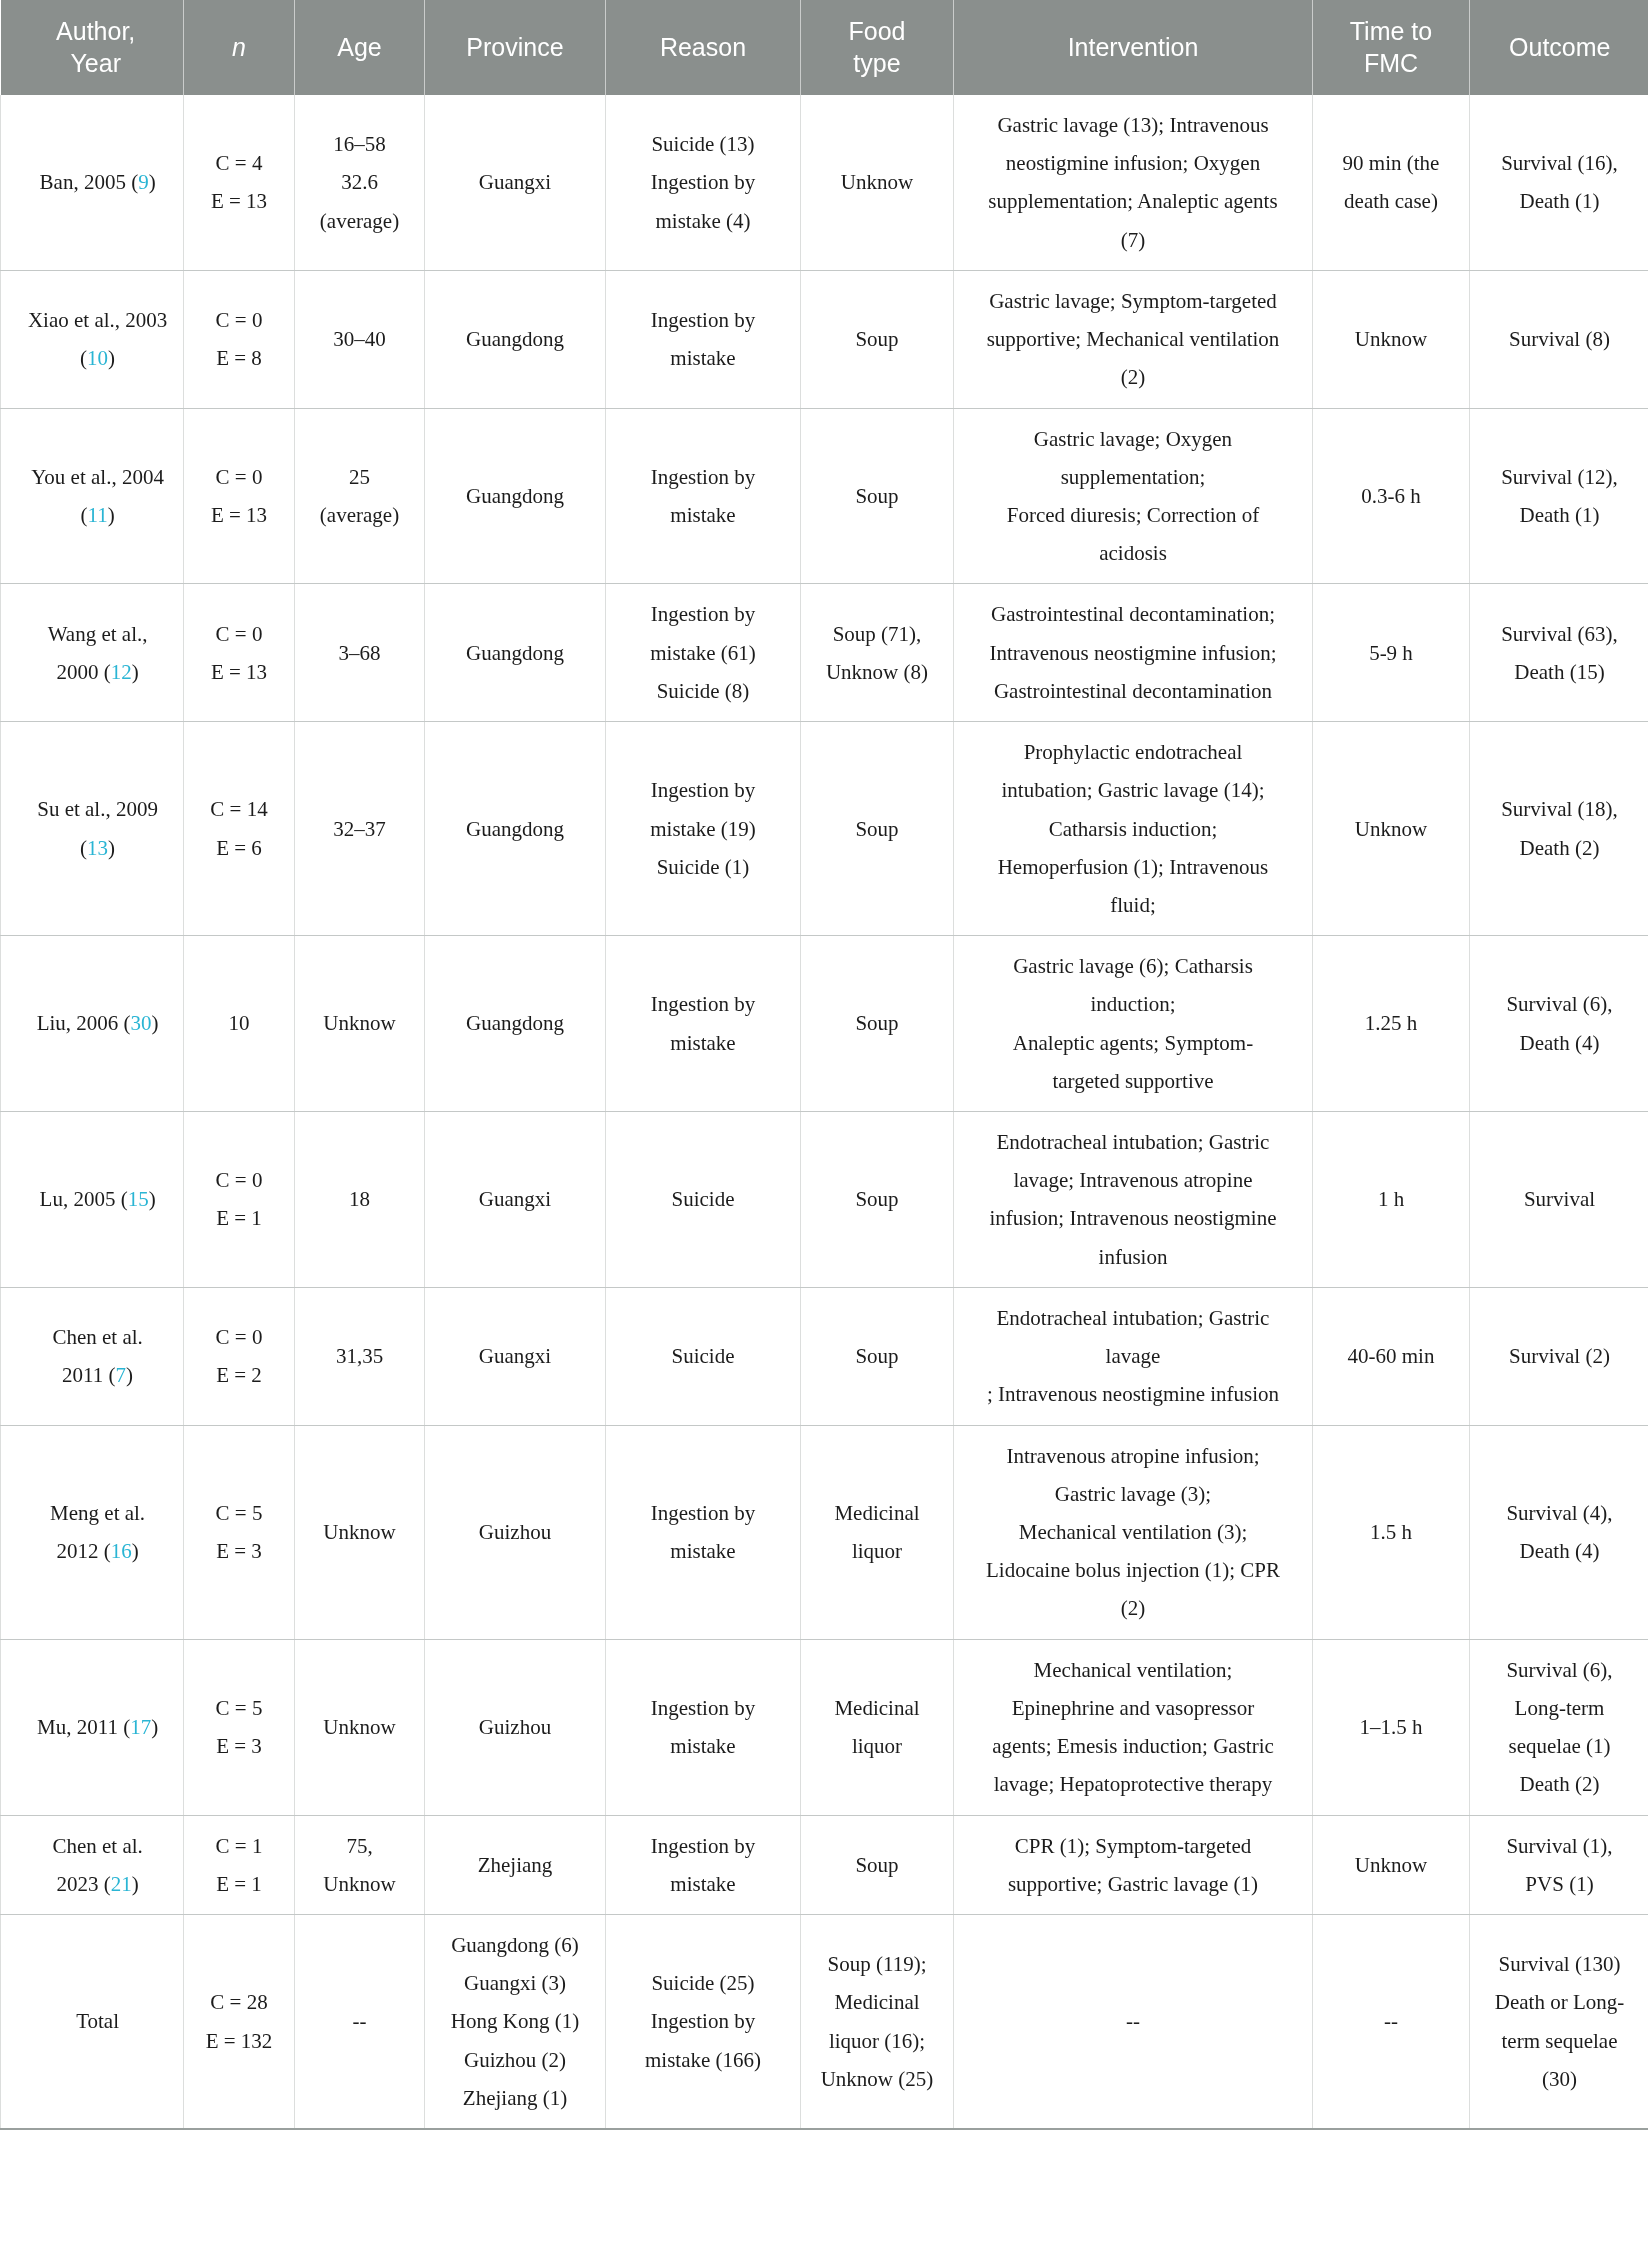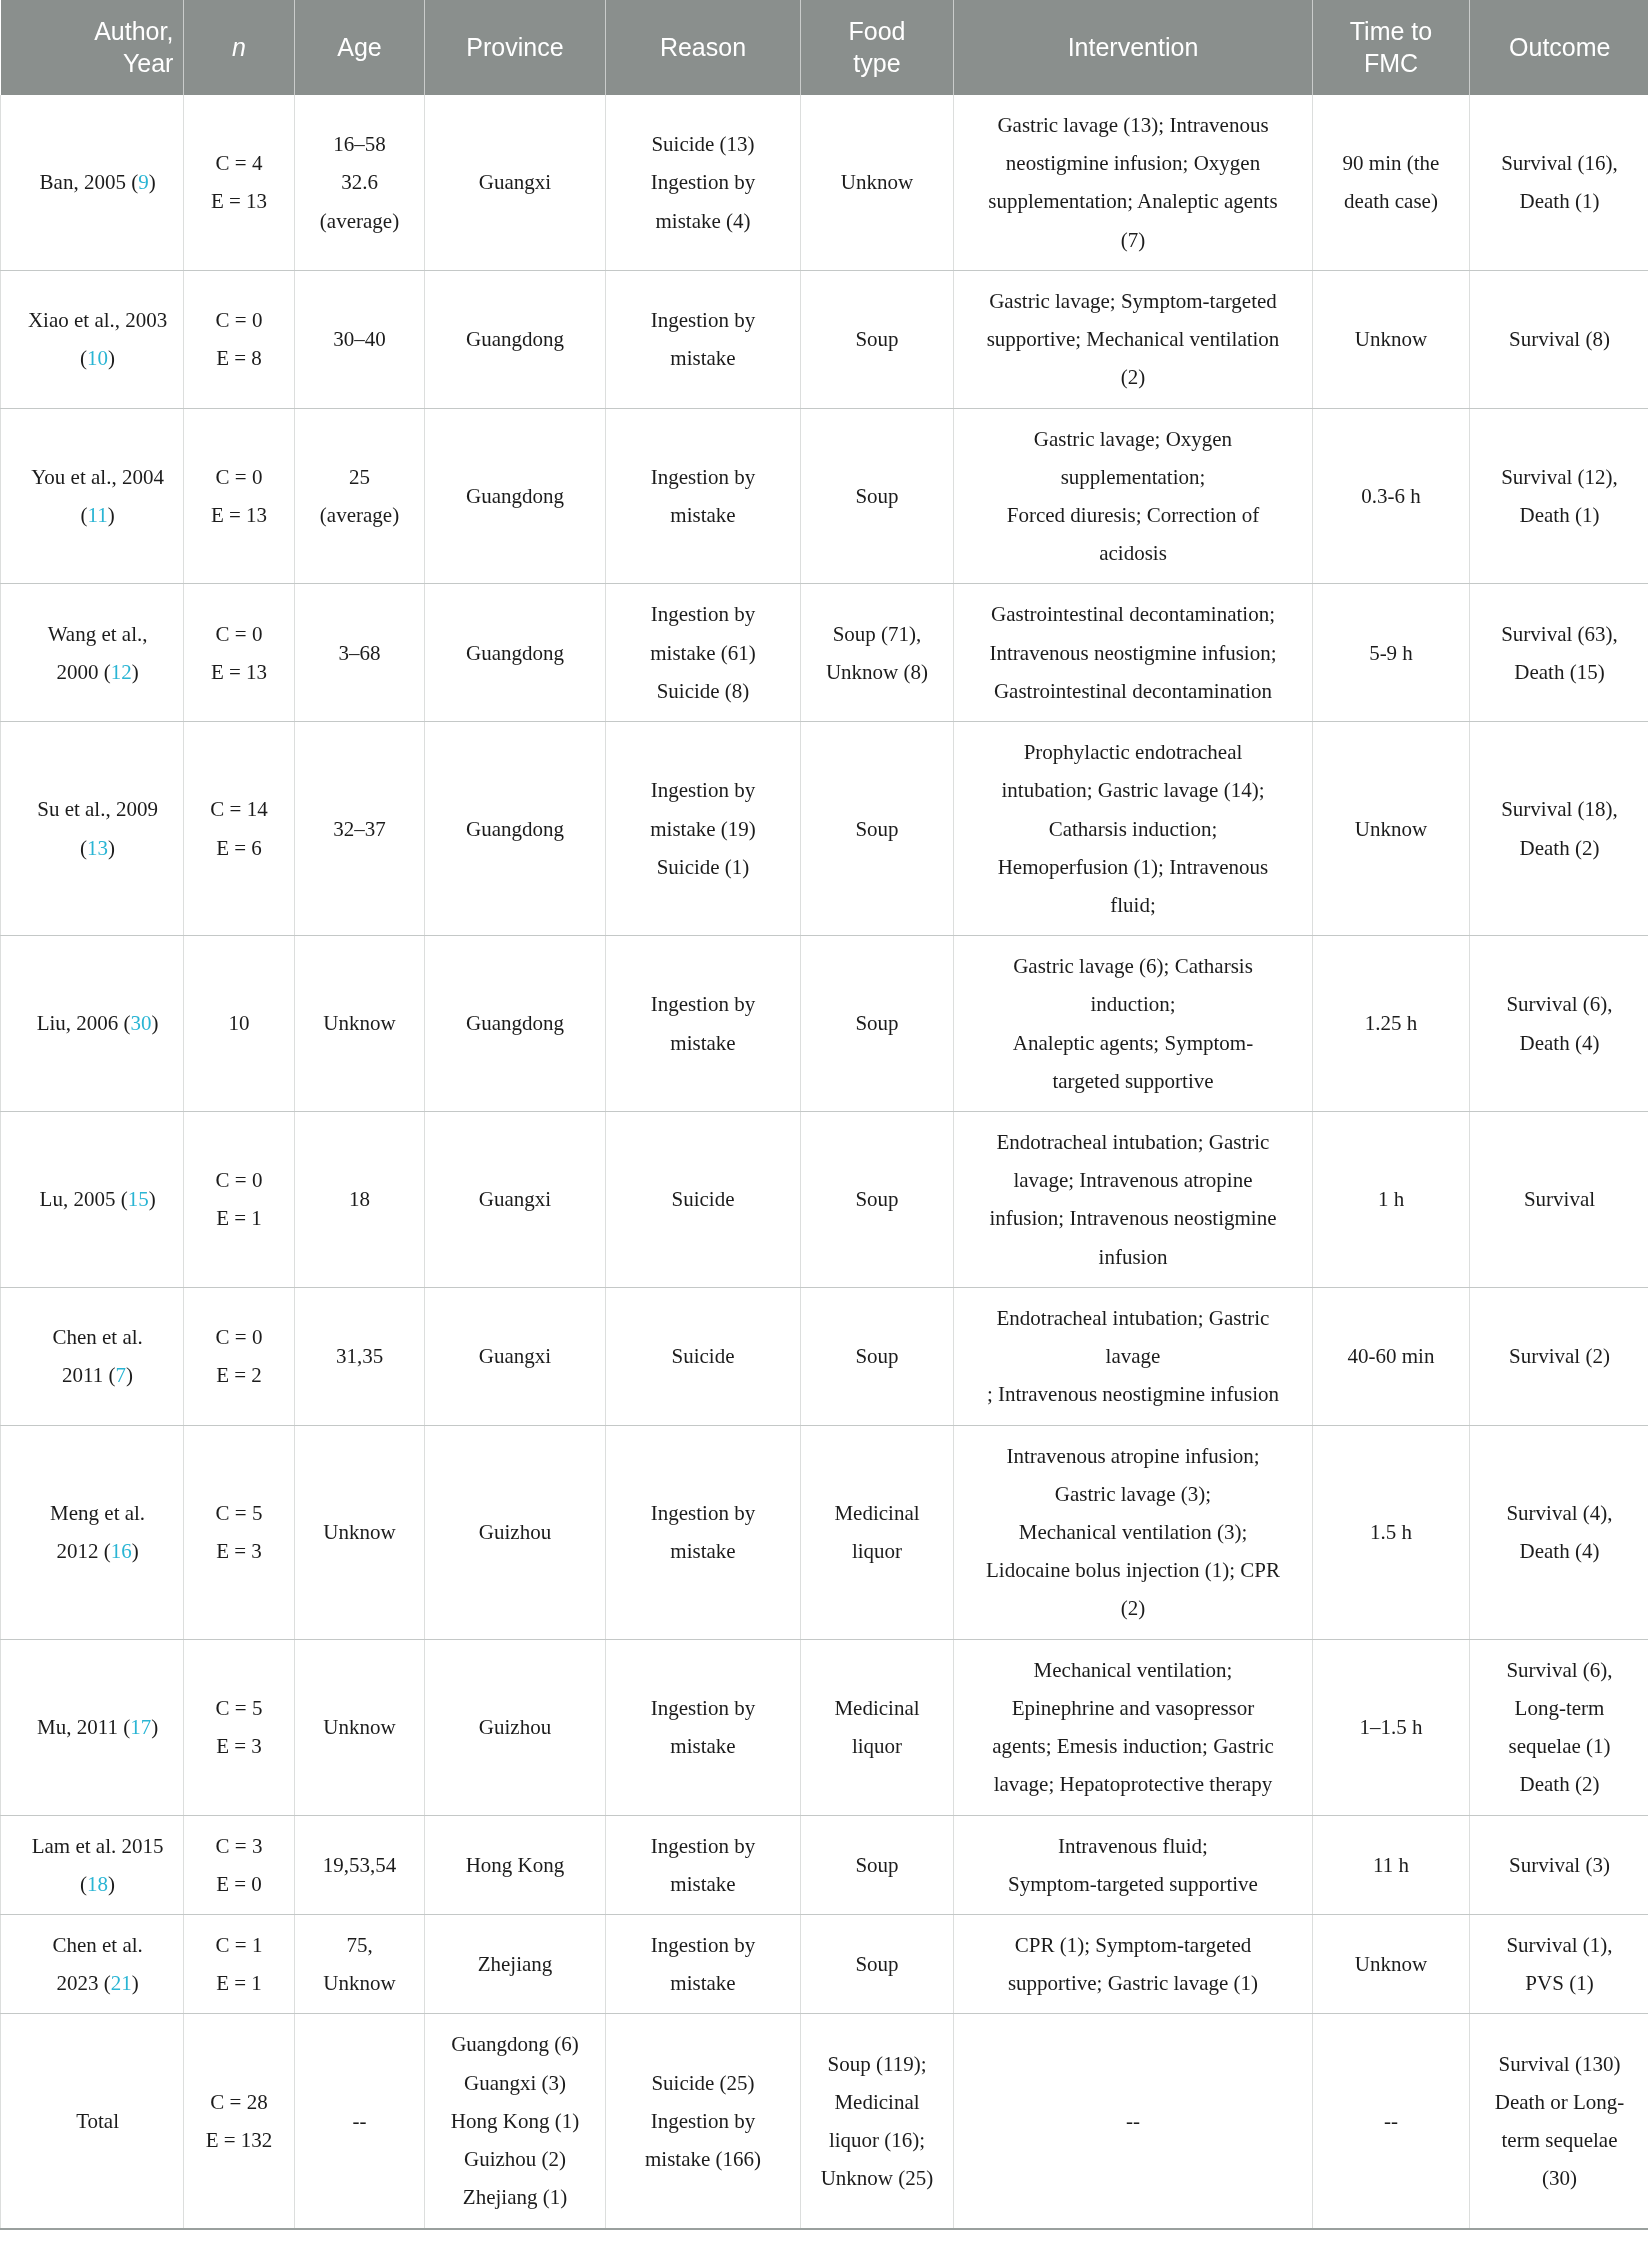--- a/index.html
+++ b/index.html
@@ -21,21 +21,21 @@
     font-weight:400;
     font-size:25px;
     line-height:1.26;
     padding:16px 9.6px;
     text-align:center;
     vertical-align:middle;
     white-space:pre-line;
     border-right:1.6px solid rgba(255,255,255,0.55);
   }
   thead th:last-child{border-right:none;}
-  thead th.col-author{text-align:right;padding-left:17.5px;}
+  thead th.col-author{text-align:center;padding-left:17.5px;}
   thead th.italic{font-style:italic;}
   tbody td{
     font-size:21px;
     line-height:1.82;
     padding:11px 8px;
     text-align:center;
     vertical-align:middle;
     white-space:pre-line;
     border:0.8px solid var(--grid_v);
     border-top:0.8px solid var(--grid_h);
@@ -253,35 +253,20 @@
 Epinephrine and vasopressor
 agents; Emesis induction; Gastric
 lavage; Hepatoprotective therapy</td>
         <td class="col-time">1–1.5 h</td>
         <td class="col-outcome">Survival (6),
 Long-term
 sequelae (1)
 Death (2)</td>
       </tr>
       <tr>
-        <td class="col-author">Lam et al. 2015
-(<span class="ref">18</span>)</td>
-        <td class="col-n">C = 3
-E = 0</td>
-        <td class="col-age">19,53,54</td>
-        <td class="col-province">Hong Kong</td>
-        <td class="col-reason">Ingestion by
-mistake</td>
-        <td class="col-food">Soup</td>
-        <td class="col-intervention">Intravenous fluid;
-Symptom-targeted supportive</td>
-        <td class="col-time">11 h</td>
-        <td class="col-outcome">Survival (3)</td>
-      </tr>
-      <tr>
         <td class="col-author">Chen et al.
 2023 (<span class="ref">21</span>)</td>
         <td class="col-n">C = 1
 E = 1</td>
         <td class="col-age">75,
 Unknow</td>
         <td class="col-province">Zhejiang</td>
         <td class="col-reason">Ingestion by
 mistake</td>
         <td class="col-food">Soup</td>

